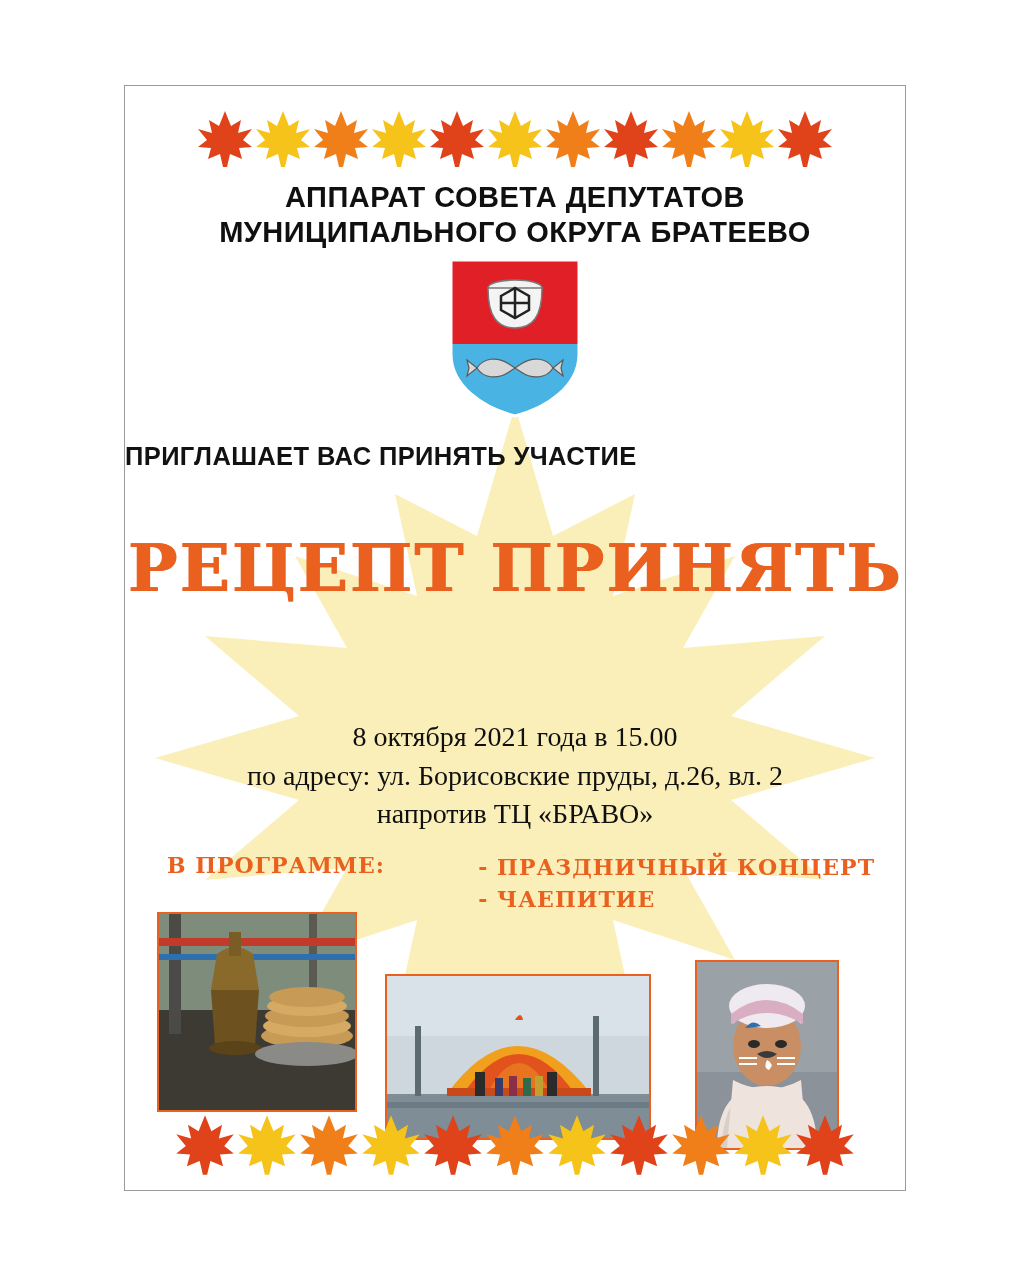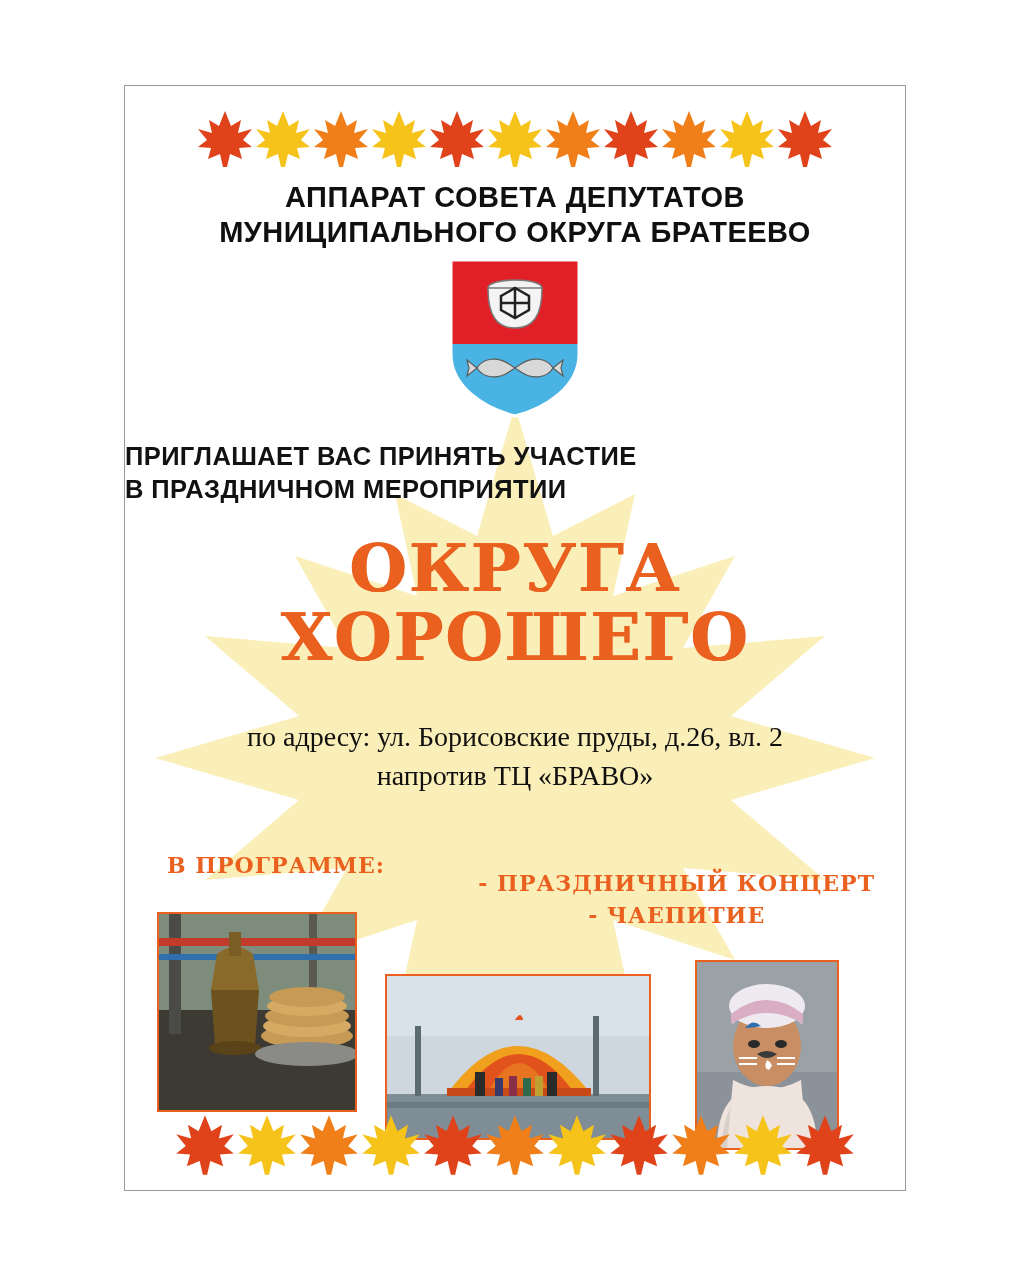--- a/index.html
+++ b/index.html
@@ -143,28 +143,27 @@
     font-weight: bold;
     font-size: 22px;
     letter-spacing: 1px;
     color: #e9601f;
   }
 
   .program-list {
     position: absolute;
     right: 30px;
     top: 766px;
-    text-align: center;
+    text-align: left;
     font-family: "DejaVu Serif", serif;
     font-weight: bold;
     font-size: 22px;
     line-height: 1.45;
     letter-spacing: 1px;
     color: #e9601f;
-    margin-top: 16px;
   }
 
   
   .photos {
     position: absolute;
     left: 0;
     top: 826px;
     width: 100%;
     height: 240px;
   }
@@ -246,28 +245,28 @@
 
         <path d="M60 106 C48 98 34 100 28 110 C34 120 48 122 60 114 L66 110 Z" fill="#d8d8d8" stroke="#5a5a5a" stroke-width="1.2"></path>
         <path d="M28 110 L18 102 L20 110 L18 118 Z" fill="#d8d8d8" stroke="#5a5a5a" stroke-width="1.2"></path>
         <path d="M72 106 C84 98 98 100 104 110 C98 120 84 122 72 114 L66 110 Z" fill="#d8d8d8" stroke="#5a5a5a" stroke-width="1.2"></path>
         <path d="M104 110 L114 102 L112 110 L114 118 Z" fill="#d8d8d8" stroke="#5a5a5a" stroke-width="1.2"></path>
         <path d="M2 2 H130 V96 C130 128 98 150 66 158 C34 150 2 128 2 96 Z" fill="none" stroke="#ffffff" stroke-width="3"></path>
       </svg>
 
       <div class="invite">
         <div>ПРИГЛАШАЕТ ВАС ПРИНЯТЬ УЧАСТИЕ</div>
-        <div>В ПРАЗДНИЧНОМ МЕРОПРИЯТИИ</div>
       </div>
 
       <div class="title">
-        <span class="l1">ОКРУГА ХОРОШЕГО</span>
+        <span class="l1">РЕЦЕПТ ПРИНЯТЬ</span>
       </div>
 
       <div class="when">
+        <div>8 октября 2021 года в 15.00</div>
         <div>по адресу: ул. Борисовские пруды, д.26, вл. 2</div>
         <div>напротив ТЦ «БРАВО»</div>
       </div>
 
       <div class="program-label">В ПРОГРАММЕ:</div>
       <div class="program-list">
         <div>- ПРАЗДНИЧНЫЙ КОНЦЕРТ</div>
         <div>- ЧАЕПИТИЕ</div>
       </div>
 

